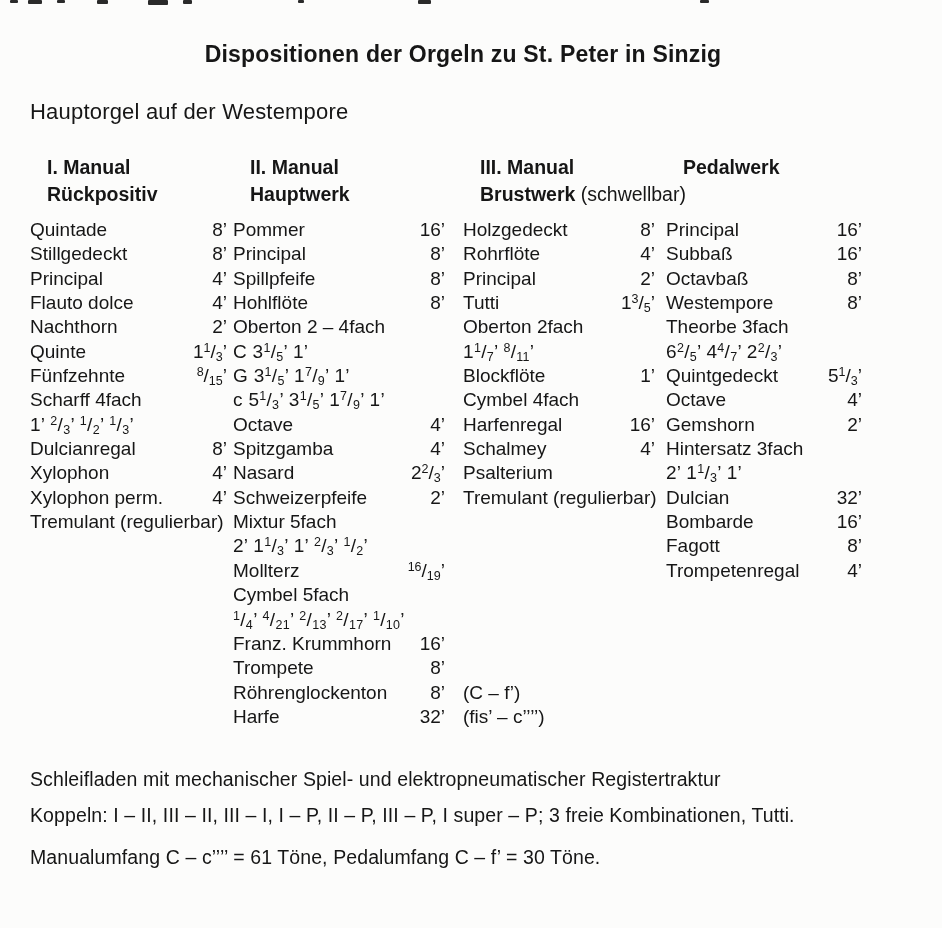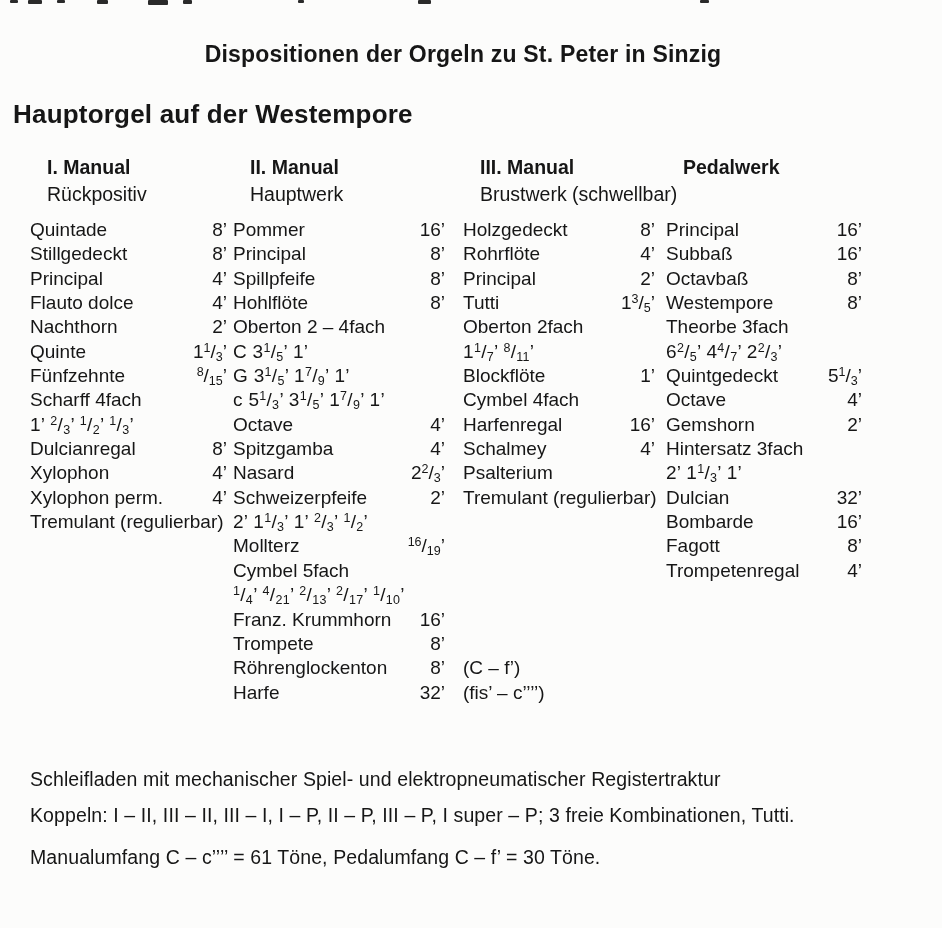--- a/index.html
+++ b/index.html
@@ -6,30 +6,30 @@
   body{
     width:942px;height:928px;position:relative;overflow:hidden;
     background:#fcfcfb;color:#161616;
     font-family:"Liberation Sans",sans-serif;
   }
   .title{
     position:absolute;top:41px;left:0;width:926px;text-align:center;
     font-weight:bold;font-size:23px;letter-spacing:.2px;white-space:nowrap;
   }
   .subtitle{
-    position:absolute;top:99px;left:13px;
-    font-weight:bold;font-size:26px;letter-spacing:.2px;white-space:nowrap;
+    position:absolute;top:99px;left:30px;
+    font-weight:normal;font-size:22px;letter-spacing:.2px;white-space:nowrap;
   }
   .col{position:absolute;top:154px;font-size:19px;}
   #col0{left:30px;width:197px;}
   #col1{left:233px;width:212px;}
   #col2{left:463px;width:192px;}
   #col3{left:666px;width:196px;}
   .hdr{height:54px;margin-bottom:10px;line-height:27px;font-size:19.5px;white-space:nowrap;margin-left:17px;}
-  .hdr .b{font-weight:normal;}
+  .hdr .b{font-weight:bold;}
   .hdr .n{font-weight:normal;}
   .hdr > div{font-weight:bold;}
   .stop-row{
     display:flex;position:relative;align-items:baseline;
     line-height:24.35px;height:24.35px;white-space:nowrap;
   }
   .stop-name{white-space:nowrap;}
   .stop-pitch{margin-left:auto;white-space:nowrap;}
   .stop-cont{white-space:nowrap;letter-spacing:.3px;text-align:right;}
   sup,sub{vertical-align:baseline;line-height:0;}
@@ -162,20 +162,23 @@
       </div>
       <div class="stop-row">
         <span class="stop-name">Nasard</span>
         <span class="stop-pitch">2<sup>2</sup>/<sub>3</sub>’</span>
       </div>
       <div class="stop-row">
         <span class="stop-name">Schweizerpfeife</span>
         <span class="stop-pitch">2’</span>
       </div>
       <div class="stop-row">
+        <span class="stop-name">Mixtur 5fach</span>
+      </div>
+      <div class="stop-row">
         <span class="stop-cont">2’ 1<sup>1</sup>/<sub>3</sub>’ 1’ <sup>2</sup>/<sub>3</sub>’ <sup>1</sup>/<sub>2</sub>’</span>
       </div>
       <div class="stop-row">
         <span class="stop-name">Mollterz</span>
         <span class="stop-pitch"><sup>16</sup>/<sub>19</sub>’</span>
       </div>
       <div class="stop-row">
         <span class="stop-name">Cymbel 5fach</span>
       </div>
       <div class="stop-row">

